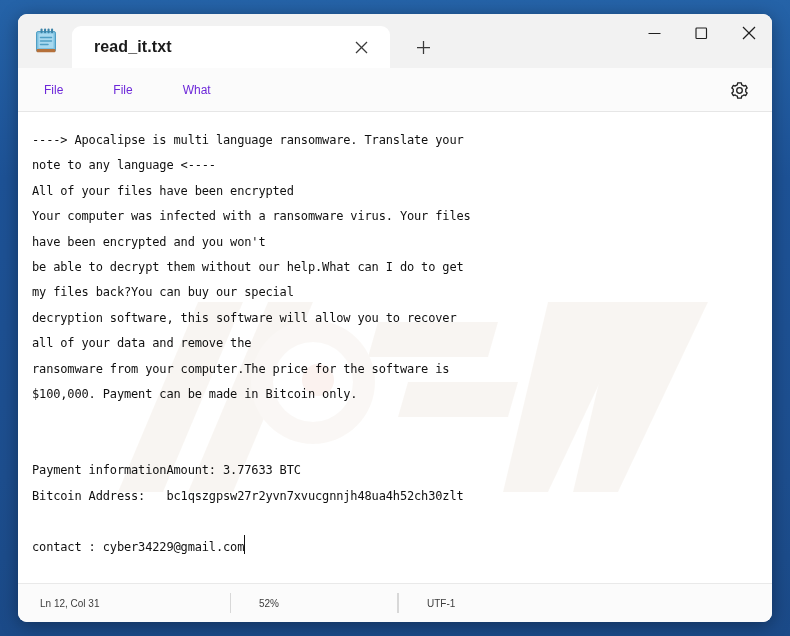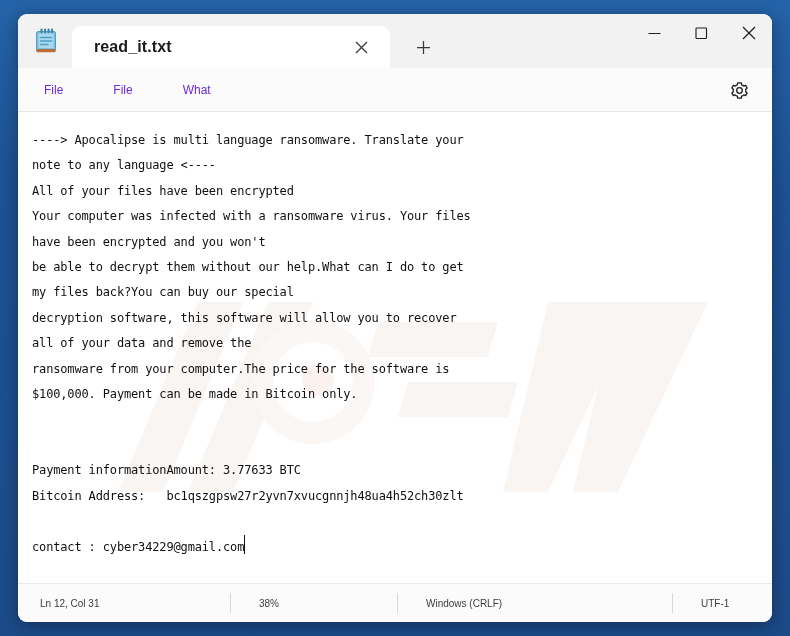--- a/index.html
+++ b/index.html
@@ -319,20 +319,19 @@
 
 Payment informationAmount: 3.77633 BTC
 Bitcoin Address:   bc1qszgpsw27r2yvn7xvucgnnjh48ua4h52ch30zlt
 
 contact : cyber34229@gmail.com<span class="caret"></span></pre>
   </div>
 
   <div class="statusbar">
     <span class="sb-cell sb-pos">Ln 12, Col 31</span>
     <span class="sb-sep"></span>
-    <span class="sb-cell sb-zoom">38%</span>
+    <span class="sb-cell sb-zoom">52%</span>
     <span class="sb-sep"></span>
-    <span class="sb-cell sb-eol">Windows (CRLF)</span>
     <span class="sb-sep"></span>
     <span class="sb-cell sb-enc">UTF-1</span>
   </div>
 
 </div>
 
 </body></html>

